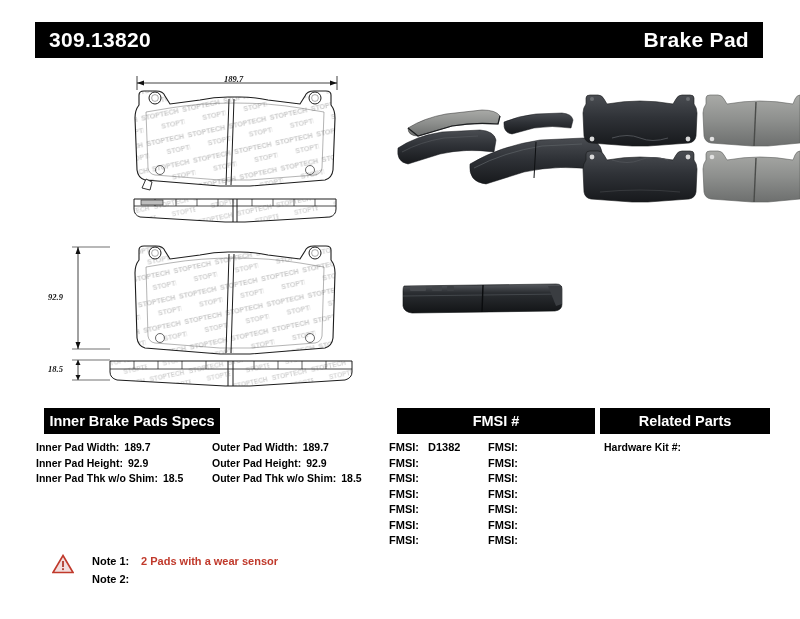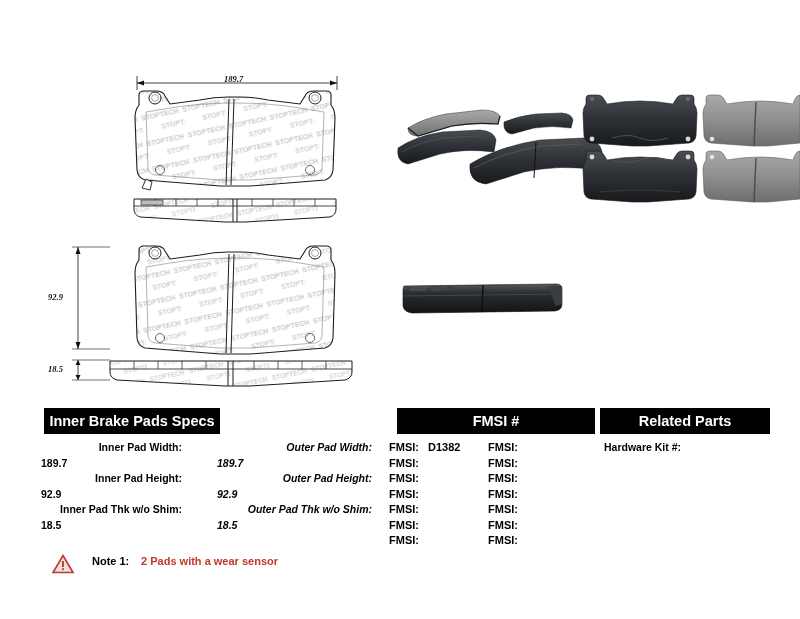--- a/index.html
+++ b/index.html
@@ -98,26 +98,25 @@
     font-weight: bold;
     line-height: 15.5px;
   }
   .spec-inner { left: 36px;  width: 176px; }
   .spec-outer { left: 212px; width: 172px; }
 
   .spec-row {
     display: flex;
     justify-content: flex-start;
     white-space: nowrap;
-    flex-direction: column;
   }
   .spec-row .lbl { text-align: right; }
   .spec-row .val { margin-left: 5px; min-width: 26px; text-align: left; }
   .spec-inner .spec-row { padding-right: 30px; }
-  .spec-outer .spec-row { padding-right: 12px; font-style: italic; }
+  .spec-outer .spec-row { padding-right: 12px; }
 
   .fmsi-block {
     position: absolute;
     top: 32px;
     left: 389px;
     width: 198px;
     font-size: 11px;
     font-weight: bold;
     line-height: 15.5px;
     display: flex;
@@ -164,20 +163,24 @@
   }
   .note-row { white-space: nowrap; }
   .note-lbl { display: inline-block; width: 46px; }
   .note-val { color: #c0392b; }
 </style>
 </head>
 <body>
 
 <div class="page">
 
+  <div class="header-bar">
+    <div class="header-part">309.13820</div>
+    <div class="header-title">Brake Pad</div>
+  </div>
 
   <div class="drawings">
 
     <svg width="800" height="340" viewBox="0 0 800 340">
       <defs>
         <pattern id="wmk" width="42" height="26" patternUnits="userSpaceOnUse" patternTransform="rotate(-12)">
           <text x="0" y="11" font-family="Liberation Sans, sans-serif" font-size="7" font-weight="bold" fill="#c9c9c9">STOPTECH</text>
           <text x="18" y="23" font-family="Liberation Sans, sans-serif" font-size="7" font-weight="bold" fill="#cfcfcf">STOPTECH</text>
         </pattern>
         <pattern id="wmk2" width="40" height="24" patternUnits="userSpaceOnUse" patternTransform="rotate(-12)">
@@ -487,16 +490,20 @@
     <svg class="warn-icon" viewBox="0 0 22 20">
       <path d="M11,1.5 L21,18.5 L1,18.5 Z" fill="#f2dede" stroke="#c0392b" stroke-width="1.6"></path>
       <rect x="10.1" y="7" width="1.8" height="6" fill="#b03a2e"></rect>
       <rect x="10.1" y="14.2" width="1.8" height="1.9" fill="#b03a2e"></rect>
     </svg>
     <div class="note-rows">
       <div class="note-row">
         <span class="note-lbl">Note 1:</span>
         <span class="note-val">2 Pads with a wear sensor</span>
       </div>
+      <div class="note-row">
+        <span class="note-lbl">Note 2:</span>
+        <span class="note-val"></span>
+      </div>
     </div>
   </div>
 
 </div>
 
 </body></html>

